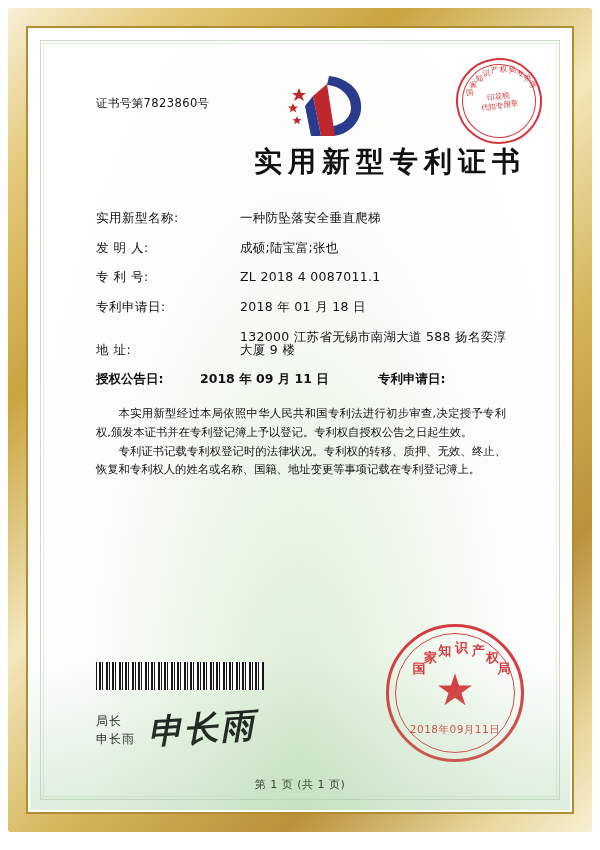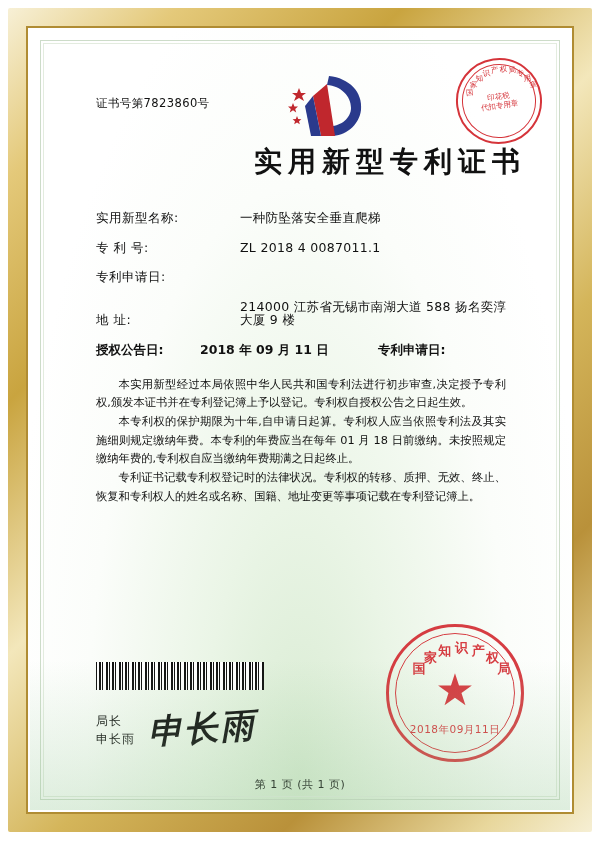--- a/index.html
+++ b/index.html
@@ -333,44 +333,48 @@
       </div>
 
       <div class="main-title">实用新型专利证书</div>
 
       <div class="fields">
         <div class="field-row">
           <div class="field-label">实用新型名称:</div>
           <div class="field-value">一种防坠落安全垂直爬梯</div>
         </div>
         <div class="field-row">
+          <div class="field-label">发 明 人:</div>
+          <div class="field-value">成硕;陆宝富;张也</div>
+        </div>
+        <div class="field-row">
           <div class="field-label">专 利 号:</div>
           <div class="field-value">ZL 2018 4 0087011.1</div>
         </div>
         <div class="field-row">
           <div class="field-label">专利申请日:</div>
+          <div class="field-value">2018 年 01 月 18 日</div>
         </div>
         <div class="field-row">
           <div class="field-label">地 址:</div>
-          <div class="field-value">214000 江苏省无锡市南湖大道 588 扬名奕淳大厦 9 楼</div>
+          <div class="field-value">132000 江苏省无锡市南湖大道 588 扬名奕淳大厦 9 楼</div>
         </div>
         <div class="field-row two-col">
           <div class="col left">
             <div class="c-label">授权公告日:</div>
             <div>2018 年 09 月 11 日</div>
           </div>
           <div class="col right">
             <div class="c-label">专利申请日:</div>
           </div>
         </div>
       </div>
 
       <div class="body-text">
         <p>本实用新型经过本局依照中华人民共和国专利法进行初步审查,决定授予专利权,颁发本证书并在专利登记簿上予以登记。专利权自授权公告之日起生效。</p>
-        <p>本专利权的保护期限为十年,自申请日起算。专利权人应当依照专利法及其实施细则规定缴纳年费。本专利的年费应当在每年 01 月 18 日前缴纳。未按照规定缴纳年费的,专利权自应当缴纳年费期满之日起终止。</p>
         <p>专利证书记载专利权登记时的法律状况。专利权的转移、质押、无效、终止、恢复和专利权人的姓名或名称、国籍、地址变更等事项记载在专利登记簿上。</p>
       </div>
 
       <div class="barcode"></div>
 
       <div class="sign-block">
         <div>局长</div>
         <div>申长雨</div>
       </div>
       <div class="signature-script">申长雨</div>

